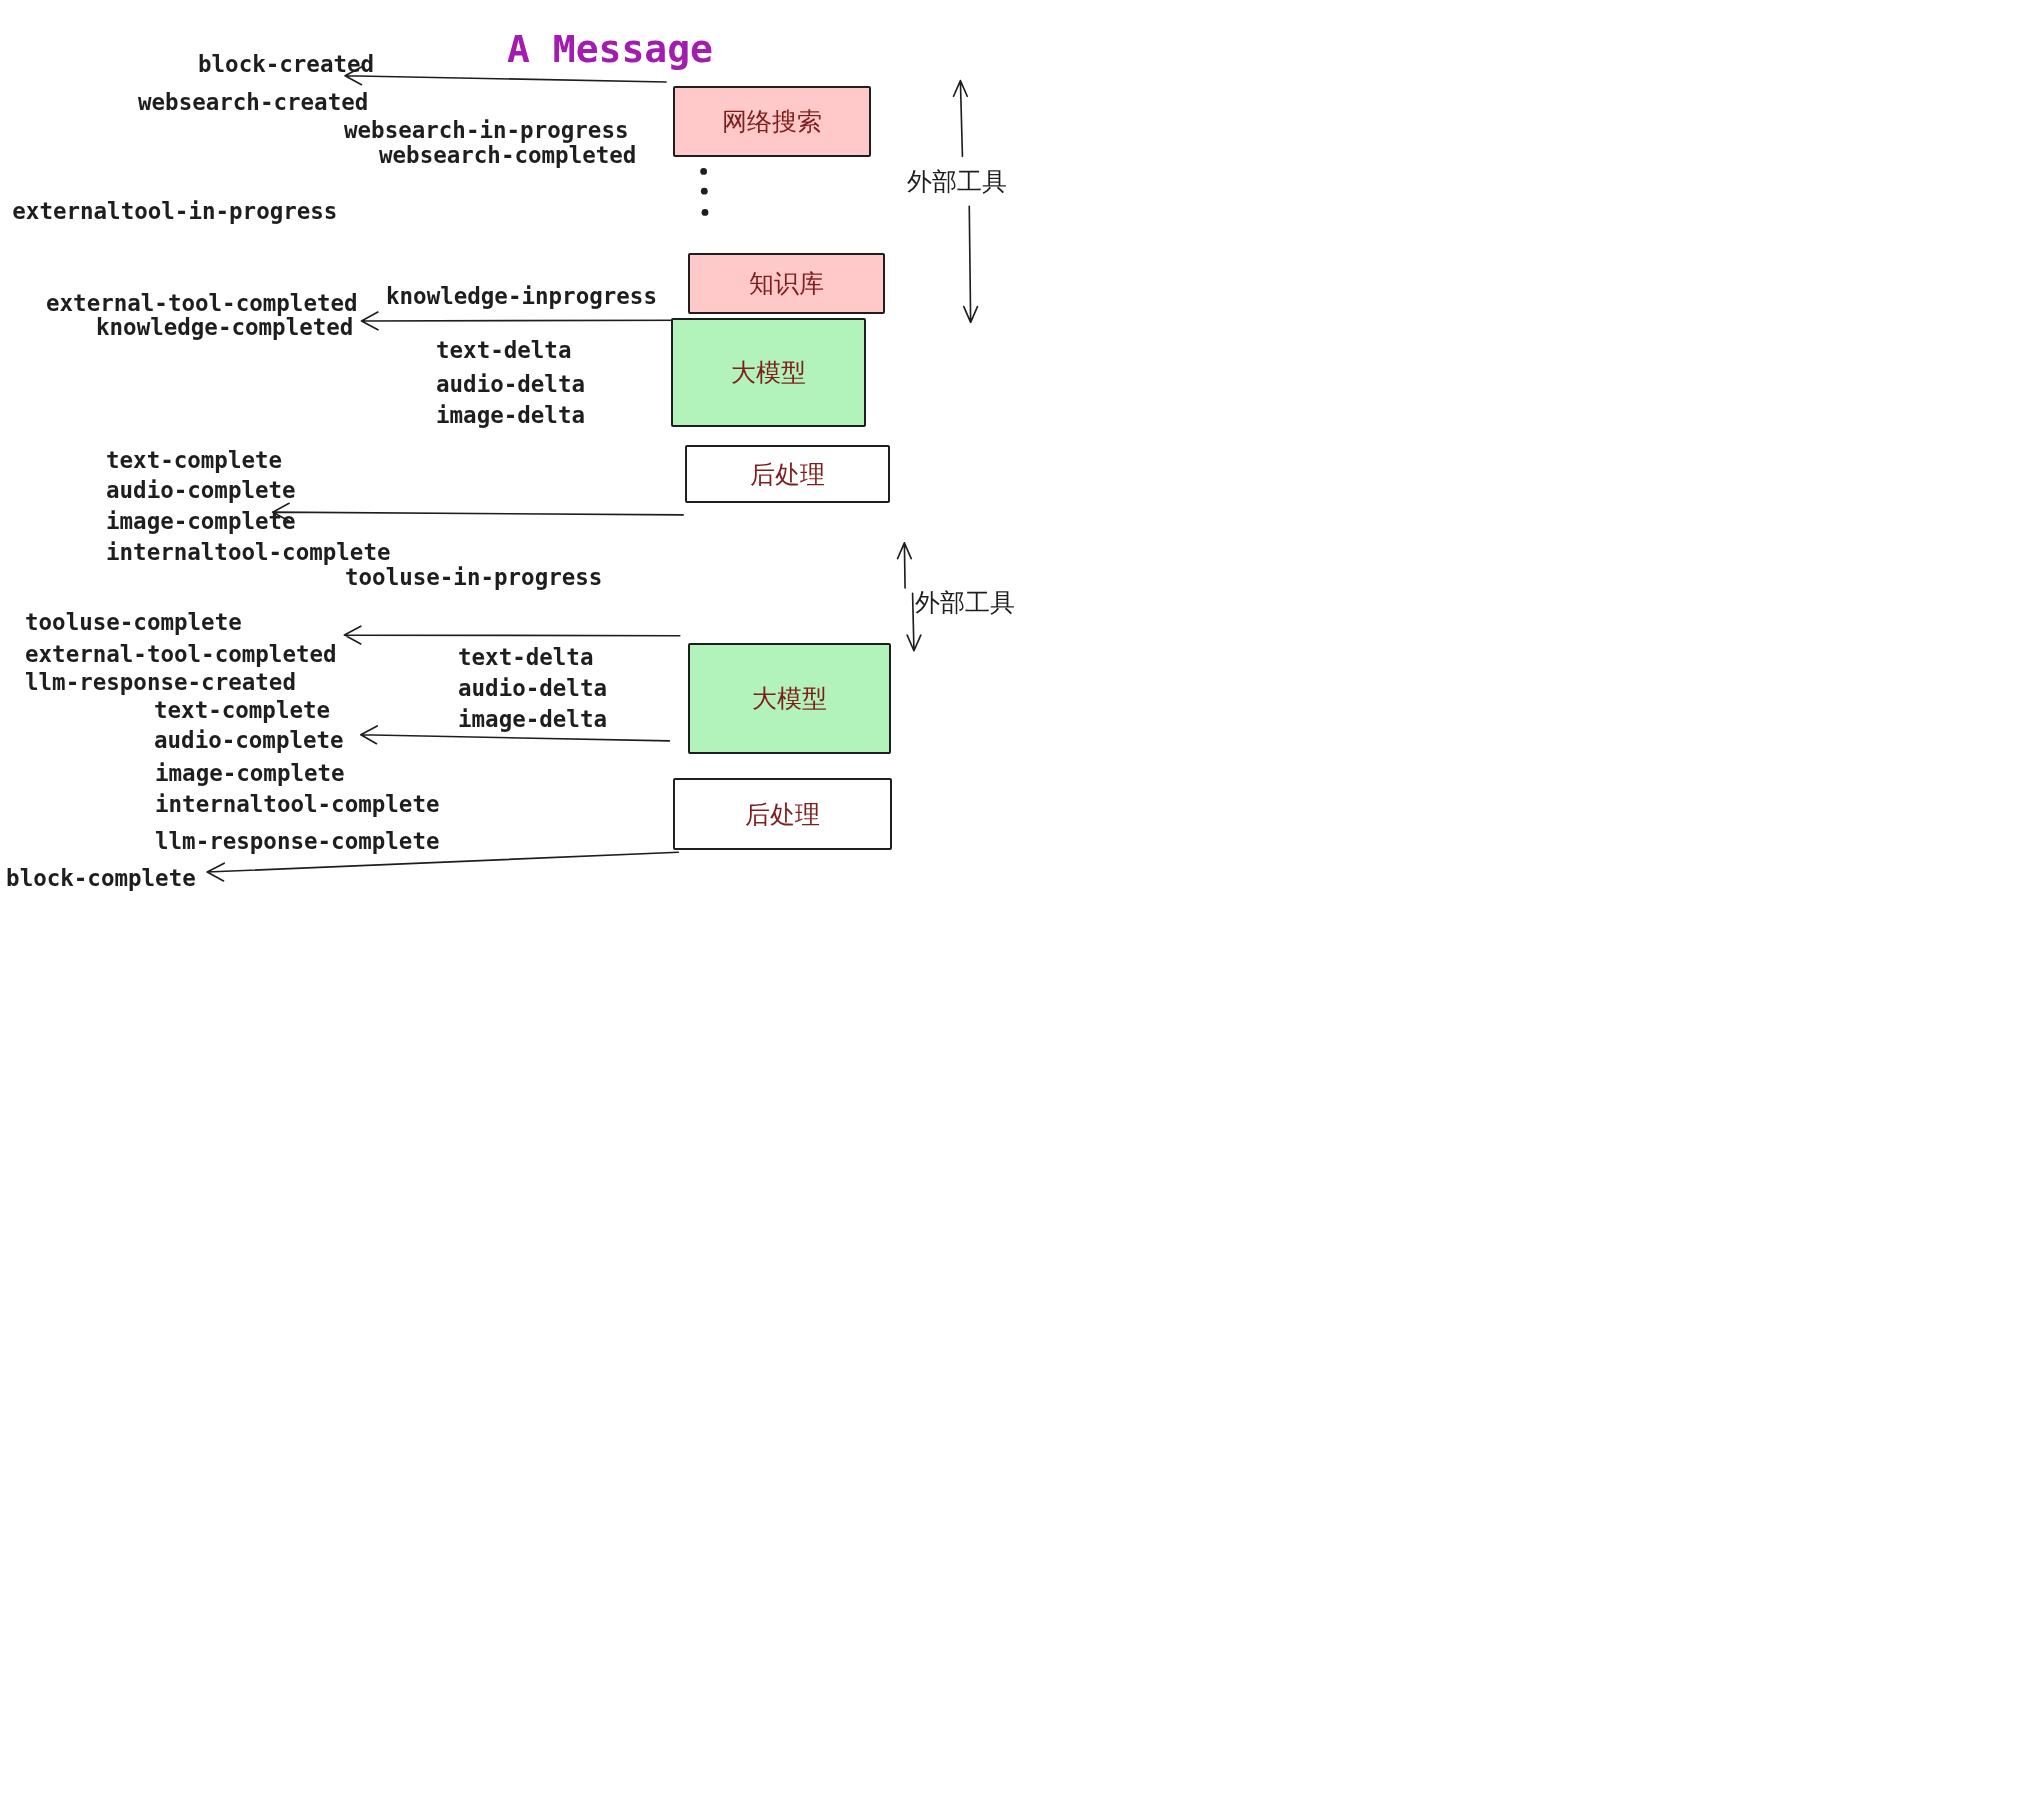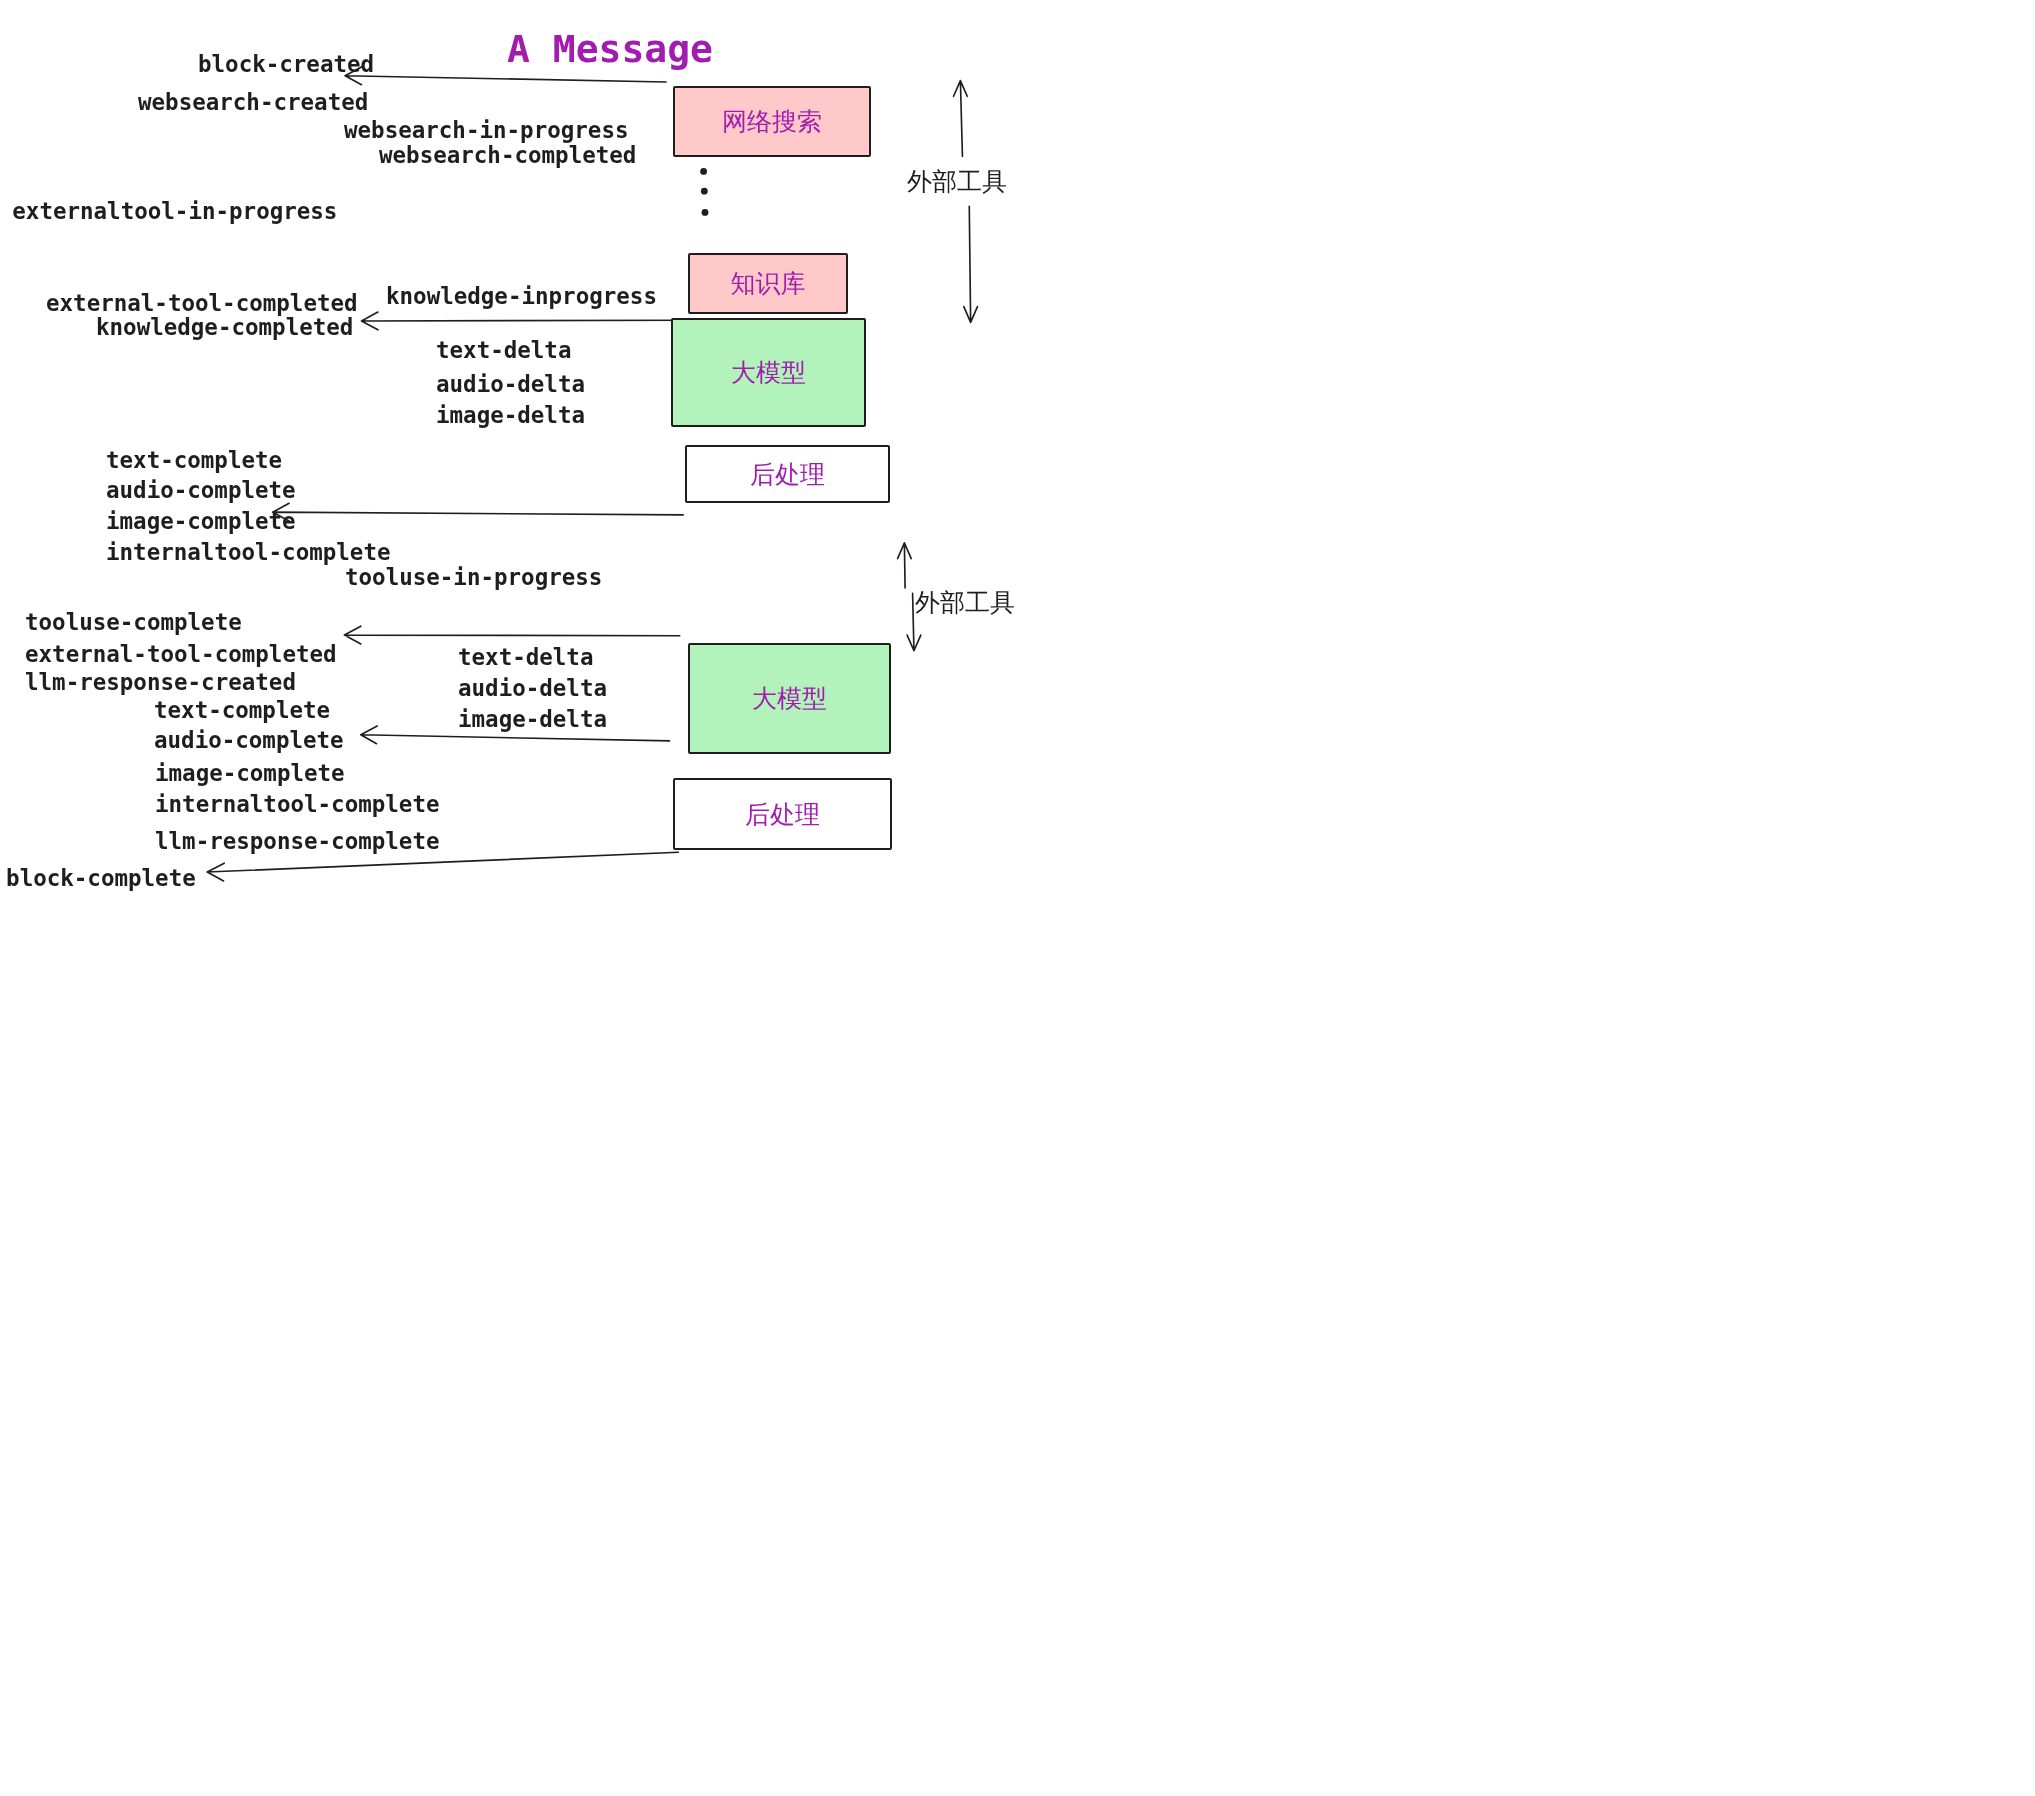--- a/index.html
+++ b/index.html
@@ -30,21 +30,21 @@
     white-space:nowrap;
     line-height:1.2;
   }
   .node{
     position:absolute;
     box-sizing:border-box;
     border:2px solid #1e1e1e;
     border-radius:2px;
     display:flex;align-items:center;justify-content:center;
     font:400 25px "DejaVu Sans", "Liberation Sans", sans-serif;
-    color:#a21caf;
+    color:#7f1d1d;
     white-space:nowrap;
   }
   .side-label{
     position:absolute;
     font:400 25px "DejaVu Sans", "Liberation Sans", sans-serif;
     color:#1e1e1e;white-space:nowrap;
   }
 
   
   [data-name="label-block-created"]{left:155px;top:51px;margin-left:43px;}
@@ -71,21 +71,21 @@
   [data-name="label-text-delta-2"]{left:458px;top:644px;}
   [data-name="label-audio-delta-2"]{left:458px;top:675px;}
   [data-name="label-image-delta-2"]{left:458px;top:706px;}
   [data-name="label-image-complete-2"]{left:155px;top:760px;}
   [data-name="label-internaltool-complete-2"]{left:155px;top:791px;}
   [data-name="label-llm-response-complete"]{left:155px;top:820px;margin-top:8px;}
   [data-name="label-block-complete"]{left:6.1px;top:865px;}
 
   
   [data-name="node-websearch"]{left:673px;top:86px;width:198px;height:71px;background:#ffc9c9;}
-  [data-name="node-knowledge"]{left:688px;top:253px;width:160px;height:61px;background:#ffc9c9;}
+  [data-name="node-knowledge"]{left:688px;top:253px;width:197px;height:61px;background:#ffc9c9;}
   [data-name="node-llm-1"]{left:671px;top:318px;width:195px;height:109px;background:#b2f2bb;}
   [data-name="node-post-processing-1"]{left:685px;top:445px;width:205px;height:58px;background:#ffffff;}
   [data-name="node-mcp"]{left:678px;top:516px;width:197px;height:113px;background:#ffec99;font:600 26px "DejaVu Sans Mono", monospace;}
   [data-name="node-llm-2"]{left:688px;top:643px;width:203px;height:111px;background:#b2f2bb;}
   [data-name="node-post-processing-2"]{left:673px;top:778px;width:219px;height:72px;background:#ffffff;}
 
   
   [data-name="external-tools-label-1"]{left:907px;top:165px;}
   [data-name="external-tools-label-2"]{left:915px;top:586px;}
 </style>

